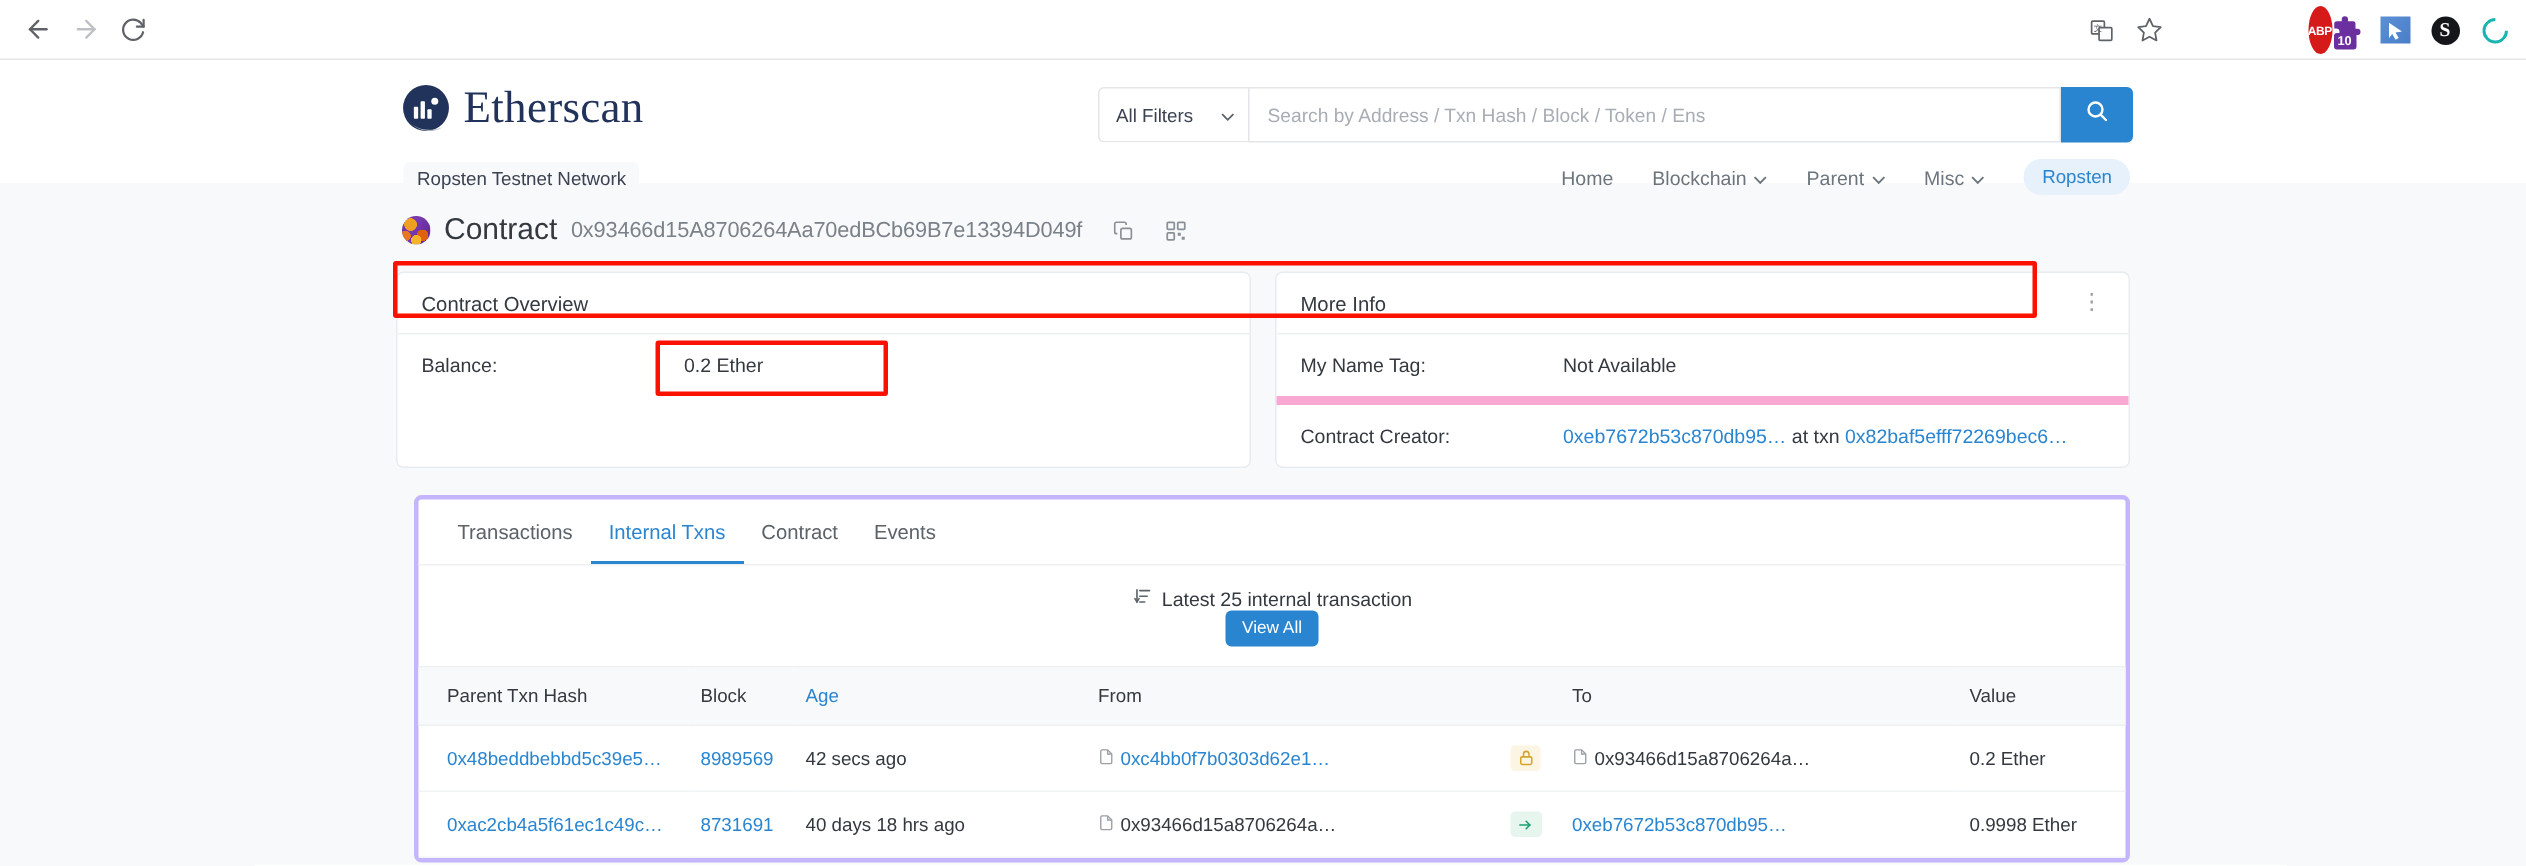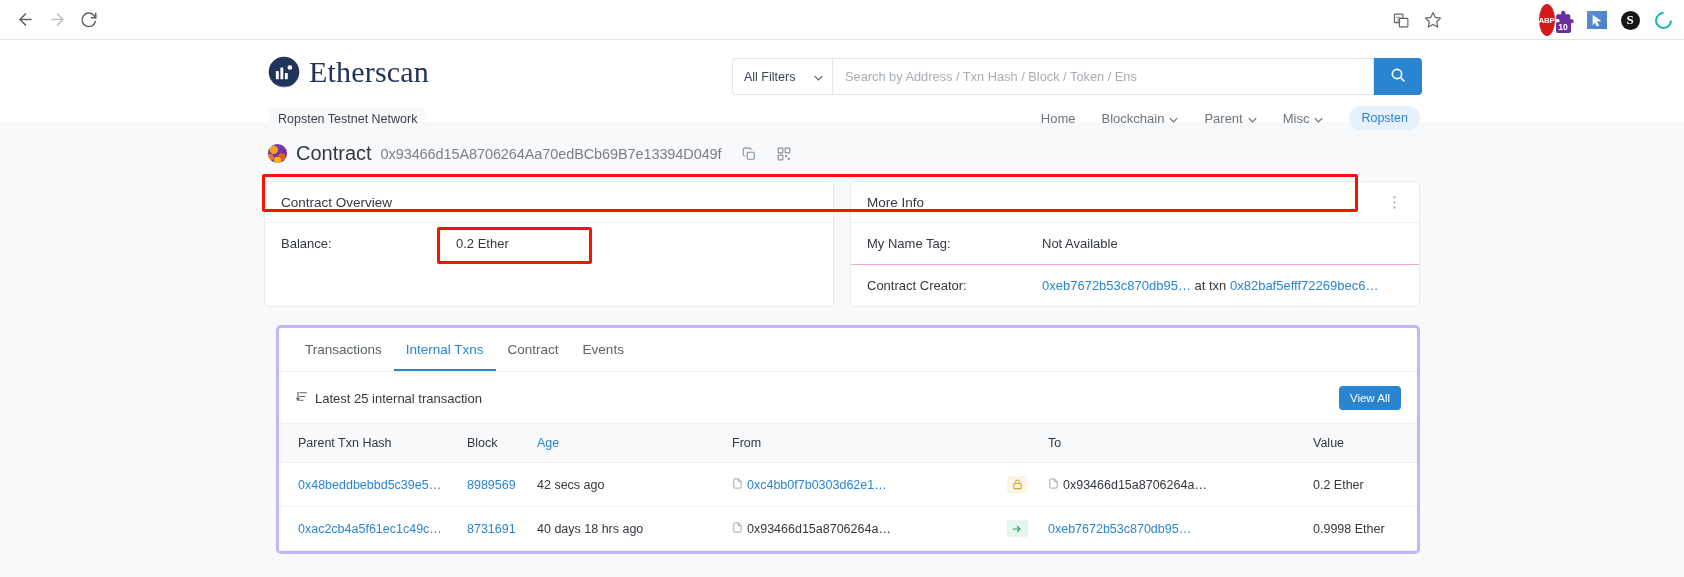--- a/index.html
+++ b/index.html
@@ -226,21 +226,21 @@
     padding: 12px 16px;
     border-bottom: 1px solid #eef0f2;
     font-size: 13.5px;
     color: #34393f;
     display: flex; align-items: center; justify-content: space-between;
     height: 41px;
   }
   .kv-row { display: flex; padding: 13px 16px; font-size: 13px; }
   .kv-key { width: 175px; color: #34393f; }
   .kv-val { color: #34393f; }
-  .kv-sep { border-top: 1px solid #f9a8d4; }
+  .kv-sep { border-top: 6px solid #f9a8d4; }
   .link { color: #2a85d0; text-decoration: none; }
   .vdots { color: #9aa0a6; font-size: 15px; letter-spacing: 1px; line-height: 8px; }
 
   .card-balance-body { height: 82px; position: relative; }
 
   
   .redbox {
     position: absolute;
     border: 3px solid #fb1100;
     border-radius: 2px;
@@ -263,22 +263,23 @@
   .tab {
     padding: 14px 12px 12px 12px;
     font-size: 13.5px;
     color: #5b6268;
     border-bottom: 2px solid transparent;
     cursor: pointer;
   }
   .tab.active { color: #2a85d0; border-bottom-color: #2a85d0; }
 
   .panel-toolbar {
-    display: flex; align-items: center; justify-content: space-between;
+    display: flex; align-items: center; justify-content: flex-end;
     padding: 14px 16px 13px 16px;
+    flex-direction: column;
   }
   .latest-text {
     font-size: 13px; color: #34393f;
     display: flex; align-items: center; gap: 7px;
   }
   .viewall-btn {
     background: #2a85d0; color: #fff;
     font-size: 11.5px;
     padding: 6px 11px; border-radius: 4px;
     border: none; cursor: pointer;

